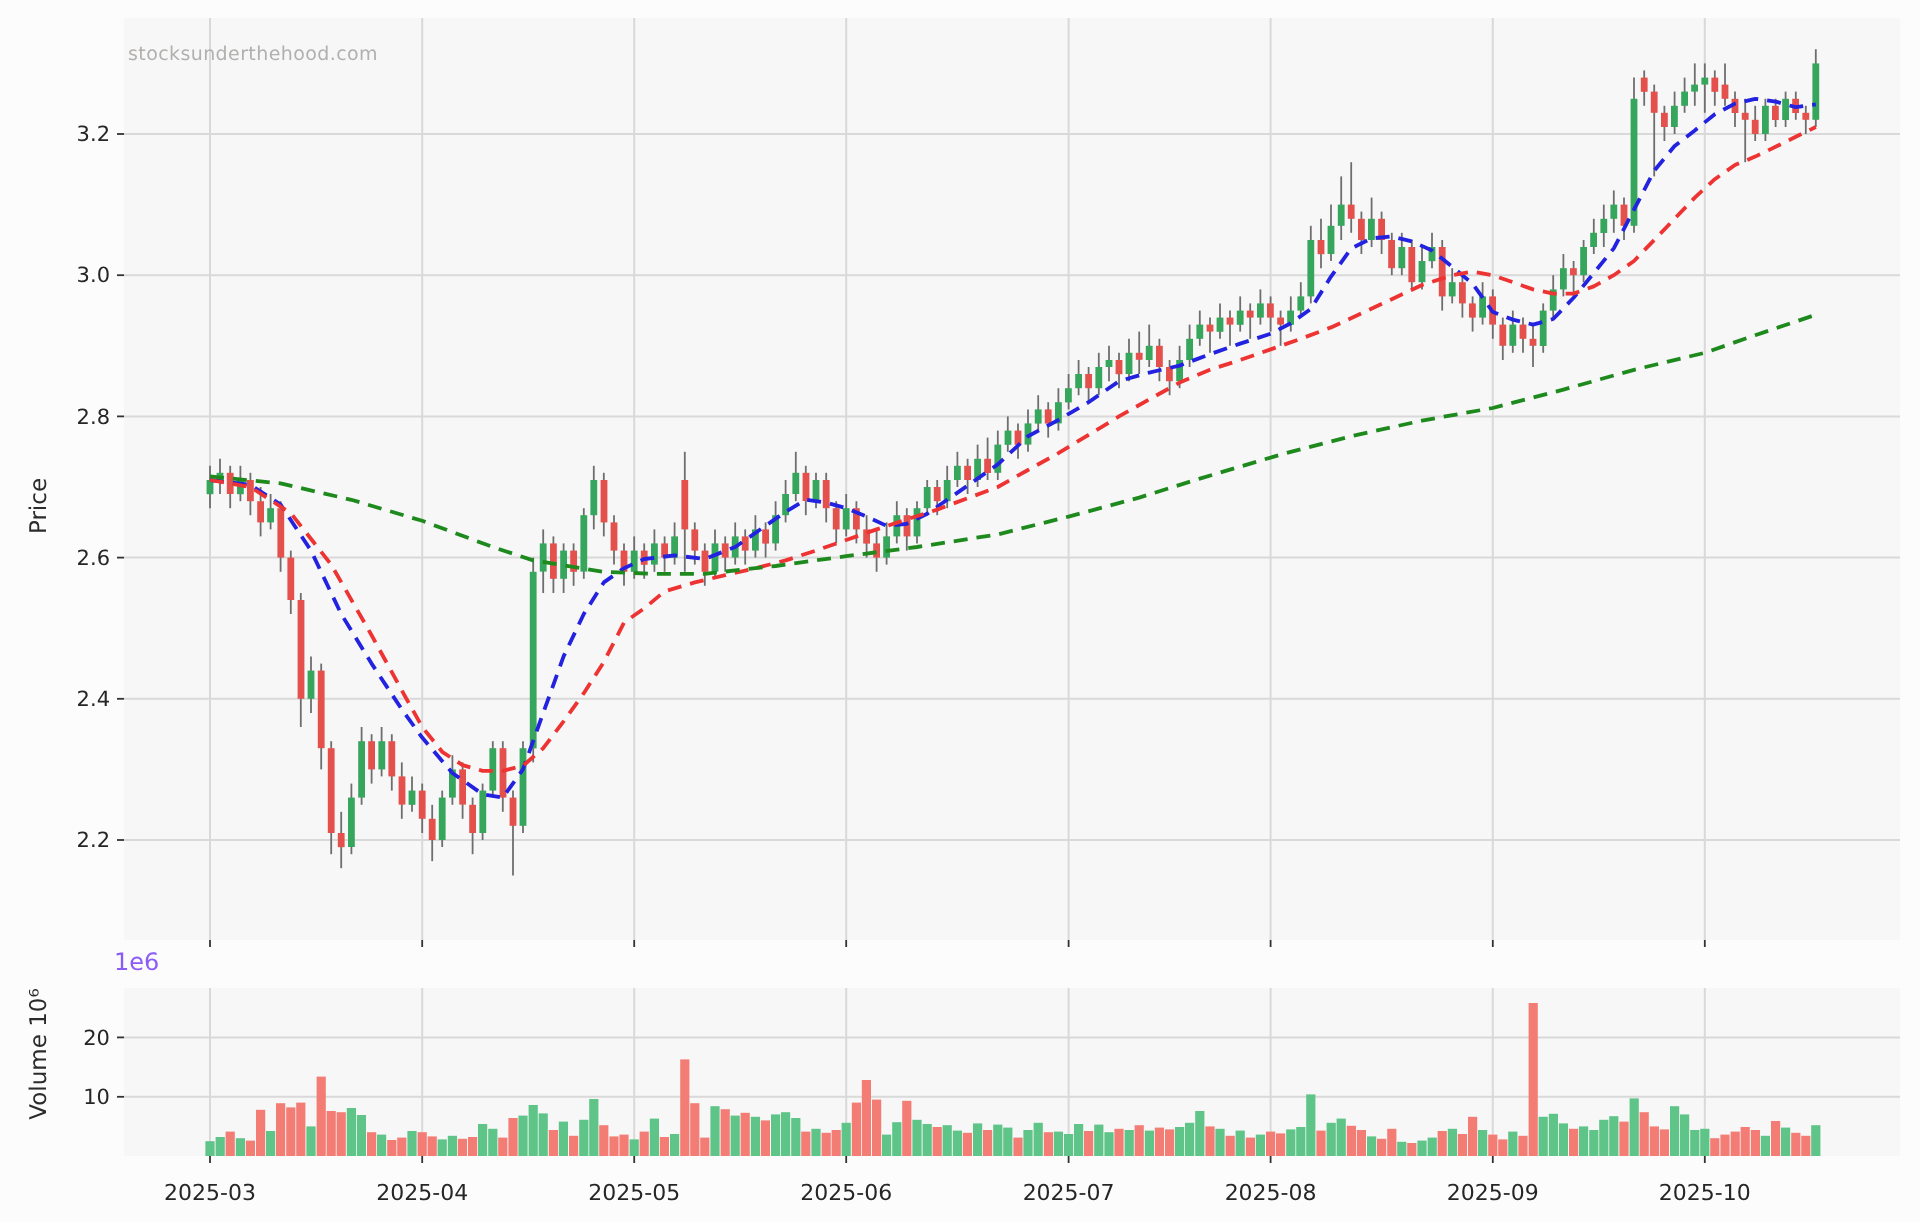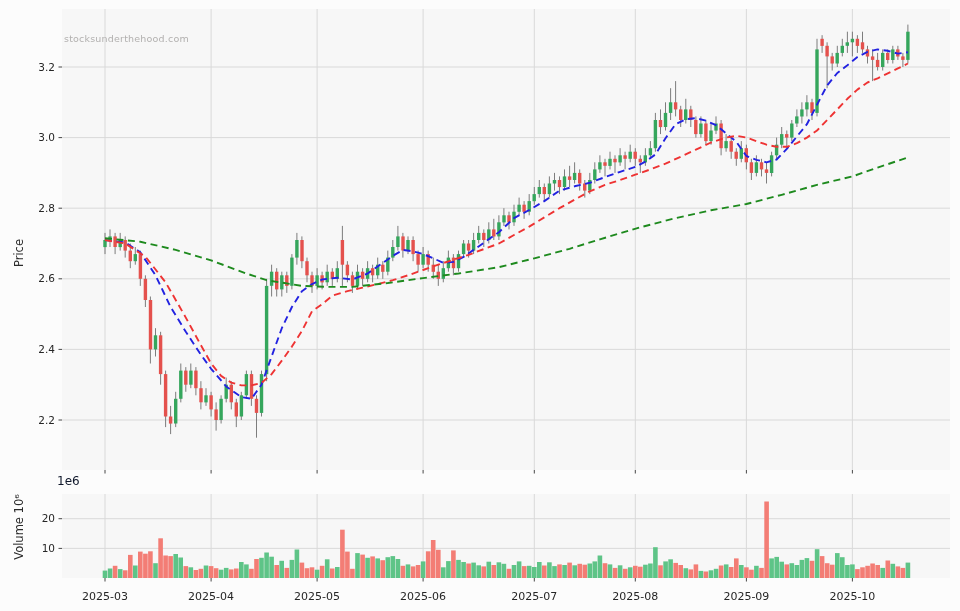--- a/index.html
+++ b/index.html
@@ -1,21 +1,21 @@
 <!DOCTYPE html>
 <html><head>
 <meta charset="utf-8">
 <style>
   html,body{margin:0;padding:0;background:#fcfcfc;}
   .fig{position:relative;width:960px;height:611px;background:#fcfcfc;overflow:hidden;
        font-family:"DejaVu Sans", "Liberation Sans", sans-serif;}
-  .watermark{position:absolute;left:64px;top:33px;font-size:9.5px;color:#b2b0af;letter-spacing:.2px;}
+  .watermark{position:absolute;left:64px;top:22px;font-size:9.5px;color:#b2b0af;letter-spacing:.2px;}
   .ylabel{position:absolute;white-space:nowrap;color:#2b2b2b;font-size:11.5px;
           transform:translate(-50%,-50%) rotate(-90deg);}
-  .offset-text{position:absolute;left:57px;top:474px;font-size:12px;color:#0f172a;}
+  .offset-text{position:absolute;left:57px;top:474px;font-size:12px;color:#8b5cf6;}
   svg{display:block;}
 </style>
 </head>
 <body>
 
 <div class="fig">
   <svg id="chart" width="960" height="611" viewBox="0 0 960 611">
       <rect x="62" y="9" width="888" height="461" fill="#f7f7f7"></rect>
       <rect x="62" y="494" width="888" height="84" fill="#f7f7f7"></rect>
       <line x1="105.0" y1="9" x2="105.0" y2="470" stroke="#d9d9d9" stroke-width="1"></line>

